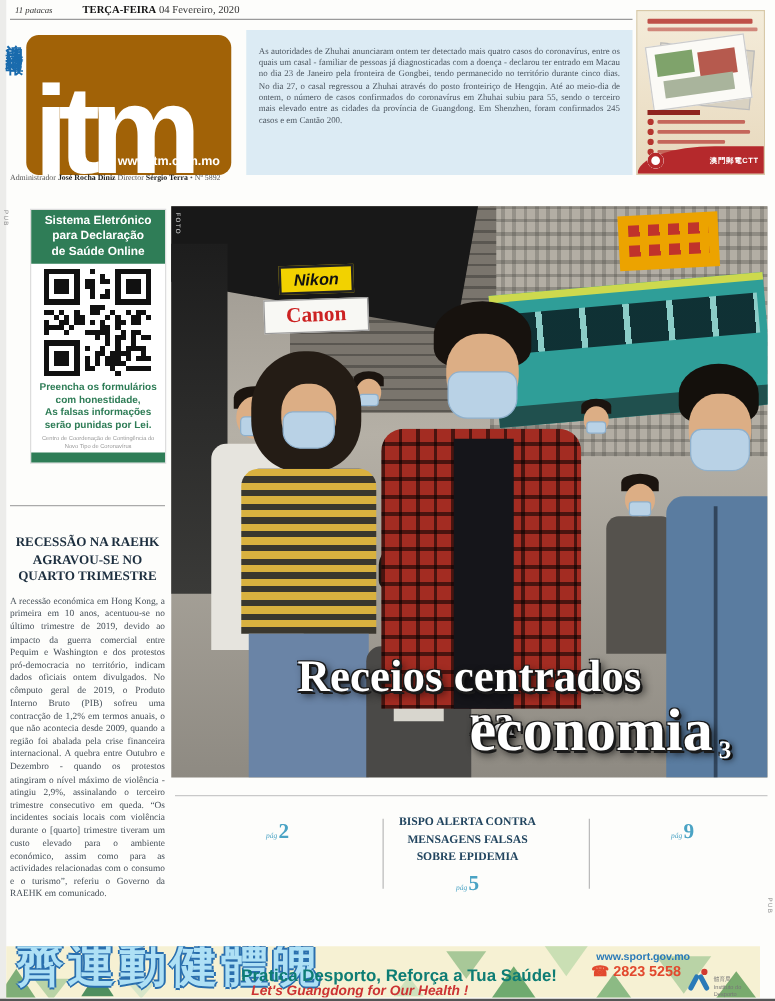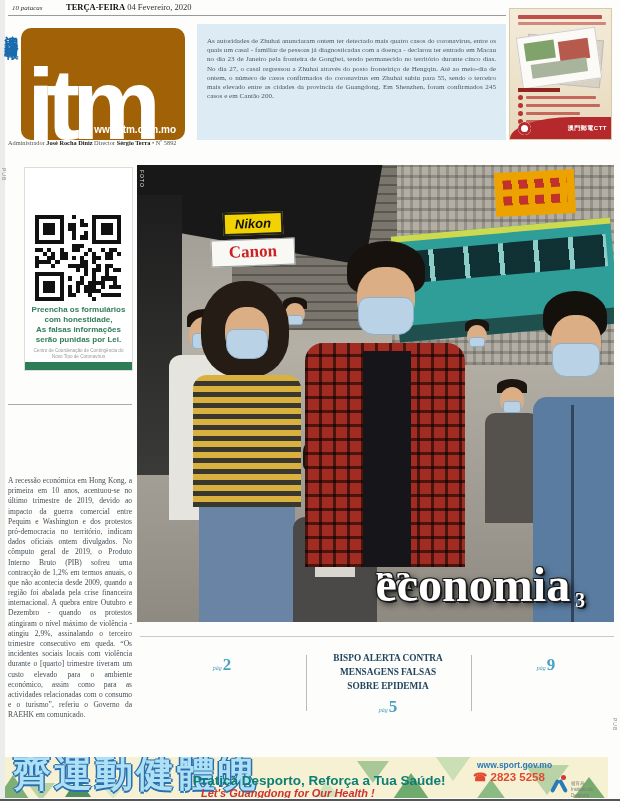--- a/index.html
+++ b/index.html
@@ -165,21 +165,21 @@
   .ph-hl2 .big{font-size:48px;}
   .ph-pageref{left:438px;top:424px;font-size:20px;color:#fff;font-weight:bold;
               text-shadow:2px 2px 0 #111,-1px -1px 0 #111,2px 2px 5px #000;}
   .ph-credit{left:2px;top:5px;writing-mode:vertical-rl;font-size:5px;color:rgba(255,255,255,.85);
              font-family:"Liberation Sans",sans-serif;letter-spacing:1px;}
 
   
   .photo-rule{left:140px;top:636px;width:474px;height:1px;background:#c9c9c9;}
   .teaser{top:652px;text-align:center;}
   .teaser-1{left:146px;width:152px;}
-  .teaser-2{left:314px;width:148px;}
+  .teaser-2{left:300px;width:148px;}
   .teaser-3{left:480px;width:132px;}
   .teaser-head{font-weight:bold;font-size:9.3px;line-height:1.5;color:#22455f;white-space:pre-line;}
   .teaser-pag{margin-top:3px;color:#4aa3c4;}
   .pag-label{font-size:6px;font-style:italic;margin-right:1px;}
   .pag-num{font-size:17px;font-weight:bold;}
   .teaser-div{top:655px;width:1px;height:56px;background:#bbb;}
   .tdiv-1{left:306px;} .tdiv-2{left:471px;}
 
   
   .banner{left:5px;top:757px;width:603px;height:41px;background:#f6f1d3;overflow:hidden;}
@@ -203,21 +203,21 @@
            line-height:1.3;white-space:pre-line;}
   .bottom-rule{left:0px;top:799px;width:620px;height:2px;background:#555;}
 </style>
 </head>
 <body>
 
 <div class="page">
 
   <div class="abs left-strip"></div>
 
-  <div class="abs price">10 patacas</div>
+  <div class="abs price">11 patacas</div>
   <div class="abs dateline">
     <span class="day">TERÇA-FEIRA</span>
     <span class="rest">04 Fevereiro, 2020</span>
   </div>
   <div class="abs top-rule"></div>
 
   <div class="abs mh-chinese">澳門論壇日報</div>
   <div class="abs logo-box">
     <div class="logo-text">jtm</div>
     <div class="logo-site">www.jtm.com.mo</div>
@@ -263,20 +263,23 @@
     <div class="ad-band">
       <div class="ad-band-logo"></div>
       <div class="ad-band-text">澳門郵電CTT</div>
     </div>
   </div>
 
   <div class="abs pub pub-left">PUB</div>
   <div class="abs pub pub-right">PUB</div>
 
   <div class="abs health-box">
+    <div class="hb-header">Sistema Eletrónico
+para Declaração
+de Saúde Online</div>
     <div class="hb-qr"><svg viewBox="0 0 21 21" width="86" height="86" shape-rendering="crispEdges">
           <rect x="0" y="0" width="7" height="7" fill="#111"></rect>
           <rect x="1" y="1" width="5" height="5" fill="#fff"></rect>
           <rect x="2" y="2" width="3" height="3" fill="#111"></rect>
           <rect x="14" y="0" width="7" height="7" fill="#111"></rect>
           <rect x="15" y="1" width="5" height="5" fill="#fff"></rect>
           <rect x="16" y="2" width="3" height="3" fill="#111"></rect>
           <rect x="0" y="14" width="7" height="7" fill="#111"></rect>
           <rect x="1" y="15" width="5" height="5" fill="#fff"></rect>
           <rect x="2" y="16" width="3" height="3" fill="#111"></rect>
@@ -396,20 +399,23 @@
     <div class="hb-message">Preencha os formulários
 com honestidade,
 As falsas informações
 serão punidas por Lei.</div>
     <div class="hb-footnote">Centro de Coordenação de Contingência do
 Novo Tipo de Coronavírus</div>
     <div class="hb-bar"></div>
   </div>
 
   <div class="abs col-rule"></div>
+  <div class="abs art-headline">RECESSÃO NA RAEHK
+AGRAVOU-SE NO
+QUARTO TRIMESTRE</div>
   <div class="abs art-body">A recessão económica em Hong Kong, a primeira em 10 anos, acentuou-se no último trimestre de 2019, devido ao impacto da guerra comercial entre Pequim e Washington e dos protestos pró-democracia no território, indicam dados oficiais ontem divulgados. No cômputo geral de 2019, o Produto Interno Bruto (PIB) sofreu uma contracção de 1,2% em termos anuais, o que não acontecia desde 2009, quando a região foi abalada pela crise financeira internacional. A quebra entre Outubro e Dezembro - quando os protestos atingiram o nível máximo de violência - atingiu 2,9%, assinalando o terceiro trimestre consecutivo em queda. “Os incidentes sociais locais com violência durante o [quarto] trimestre tiveram um custo elevado para o ambiente económico, assim como para as actividades relacionadas com o consumo e o turismo”, referiu o Governo da RAEHK em comunicado.</div>
 
   <div class="abs photo">
     <div class="bld-right"></div>
     <div class="bld-mid"></div>
     <div class="awning"></div>
     <div class="awning2"></div>
 
     <div class="sign-yellow">
       <div class="sy-row sy-r1"></div>
@@ -456,20 +462,21 @@
     <div class="m-hair hair"></div>
     <div class="m-face head"></div>
     <div class="m-mask mask"></div>
 
     <div class="r-body"></div>
     <div class="r-zip"></div>
     <div class="r-hair hair"></div>
     <div class="r-face head"></div>
     <div class="r-mask mask"></div>
 
+    <div class="ph-hl ph-hl1">Receios centrados</div>
     <div class="ph-hl ph-hl2">
         <span>na </span>
         <span class="big">economia</span>
       </div>
     <div class="ph-pageref">3</div>
     <div class="ph-credit">FOTO</div>
   </div>
 
   <div class="abs photo-rule"></div>
   <div class="abs teaser teaser-1">

